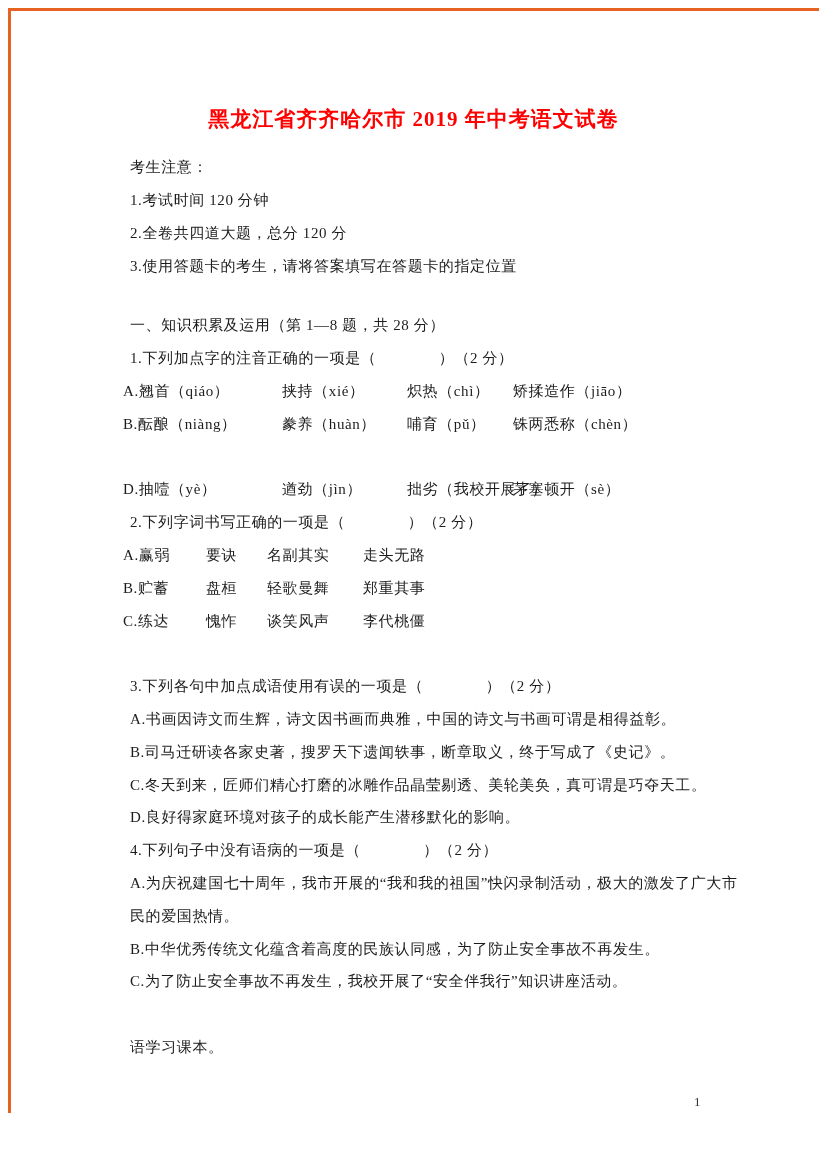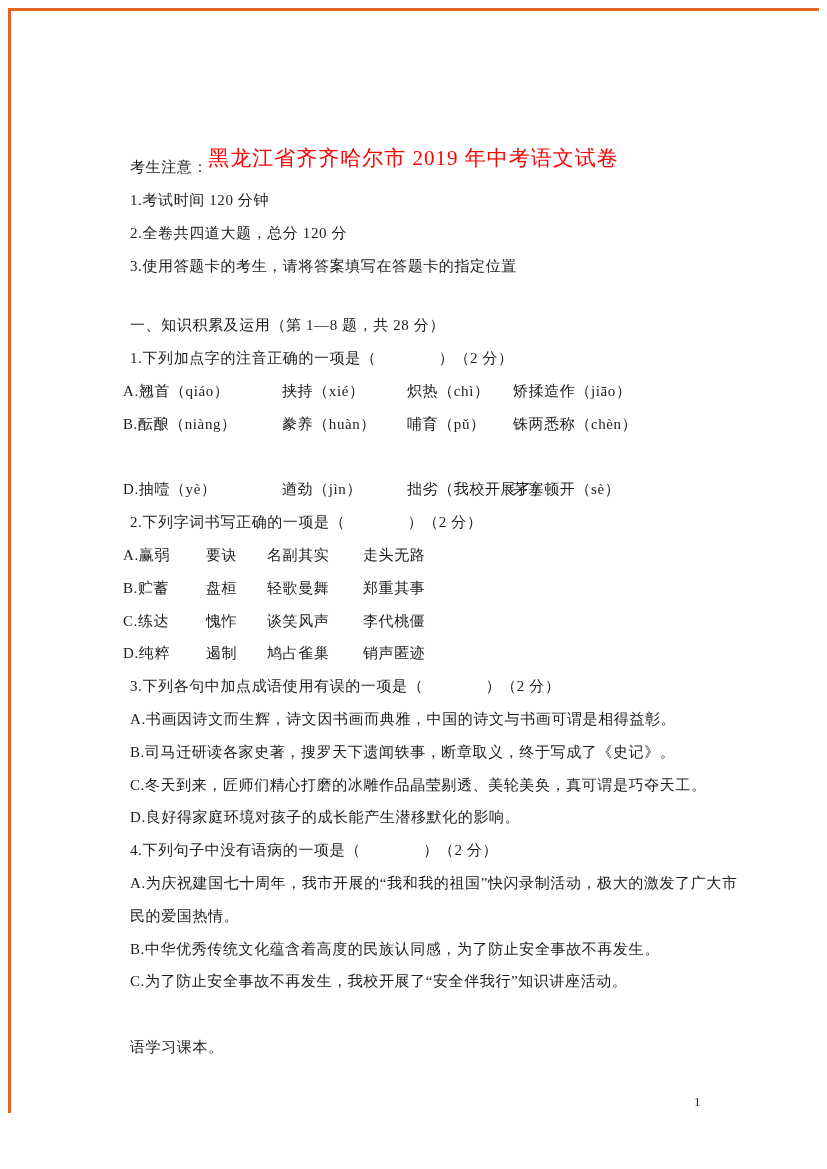--- a/index.html
+++ b/index.html
@@ -21,25 +21,24 @@
     position:absolute;left:8px;top:8px;width:811px;height:3px;
     background:var(--accent);
   }
   .border-left{
     position:absolute;left:8px;top:8px;width:3px;height:1105px;
     background:var(--accent);
   }
   .doc-title{
     position:absolute;top:105px;left:0;width:100%;
     text-align:center;
-    font-size:21px;font-weight:normal;
+    font-size:21px;font-weight:bold;
     color:var(--title-red);
     letter-spacing:1px;
     white-space:pre;
-    margin-top:39px;
   }
   .line{
     position:absolute;left:130px;
     font-size:15px;
     letter-spacing:0.6px;
     white-space:pre;
     line-height:20px;
   }
   .row{left:0;width:827px;}
   .row .cell{
@@ -102,26 +101,20 @@
     <span class="cell" style="left:206px">盘桓</span>
     <span class="cell" style="left:267px">轻歌曼舞</span>
     <span class="cell" style="left:363px">郑重其事</span>
   </div>
   <div class="line row" style="top:611px">
     <span class="cell" style="left:123px">C.练达</span>
     <span class="cell" style="left:206px">愧怍</span>
     <span class="cell" style="left:267px">谈笑风声</span>
     <span class="cell" style="left:363px">李代桃僵</span>
   </div>
-  <div class="line row" style="top:643px">
-    <span class="cell" style="left:123px">D.纯粹</span>
-    <span class="cell" style="left:206px">遏制</span>
-    <span class="cell" style="left:267px">鸠占雀巢</span>
-    <span class="cell" style="left:363px">销声匿迹</span>
-  </div>
 
   <div class="line" style="top:676px">3.下列各句中加点成语使用有误的一项是（　　　　）（2 分）</div>
   <div class="line" style="top:709px">A.书画因诗文而生辉，诗文因书画而典雅，中国的诗文与书画可谓是相得益彰。</div>
   <div class="line" style="top:742px">B.司马迁研读各家史著，搜罗天下遗闻轶事，断章取义，终于写成了《史记》。</div>
   <div class="line" style="top:775px">C.冬天到来，匠师们精心打磨的冰雕作品晶莹剔透、美轮美奂，真可谓是巧夺天工。</div>
   <div class="line" style="top:807px">D.良好得家庭环境对孩子的成长能产生潜移默化的影响。</div>
 
   <div class="line" style="top:840px">4.下列句子中没有语病的一项是（　　　　）（2 分）</div>
   <div class="line" style="top:873px">A.为庆祝建国七十周年，我市开展的“我和我的祖国”快闪录制活动，极大的激发了广大市</div>
   <div class="line" style="top:906px">民的爱国热情。</div>

